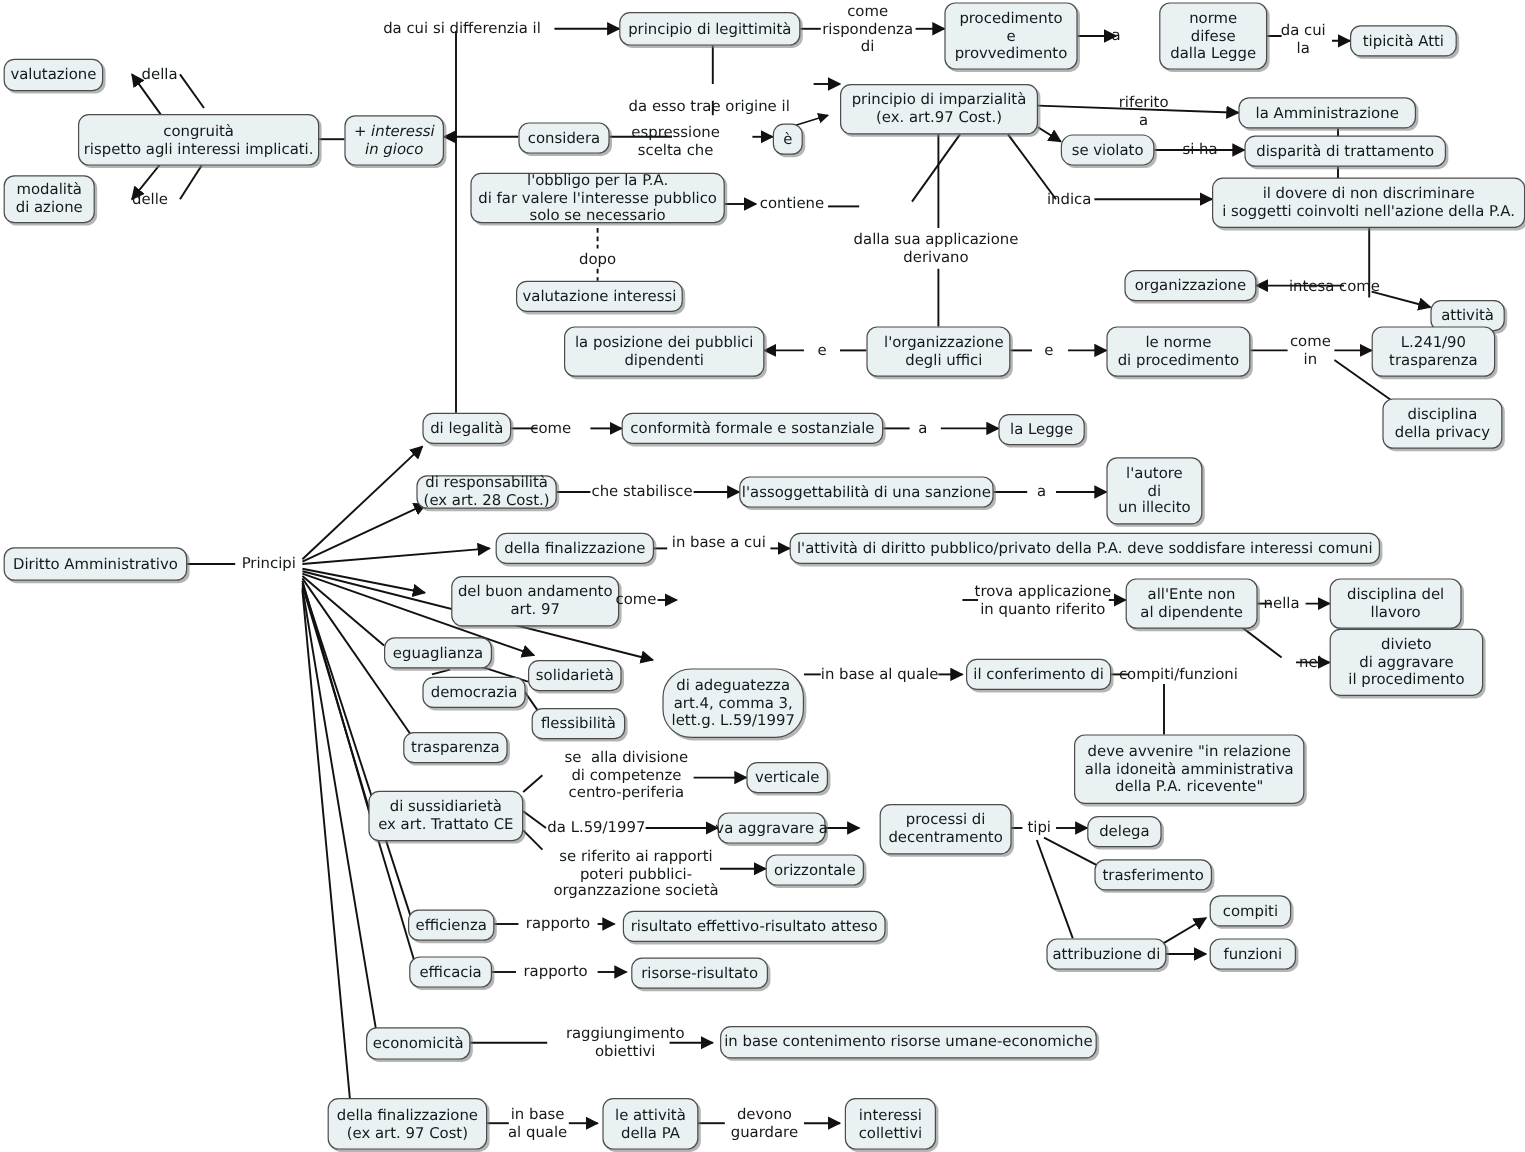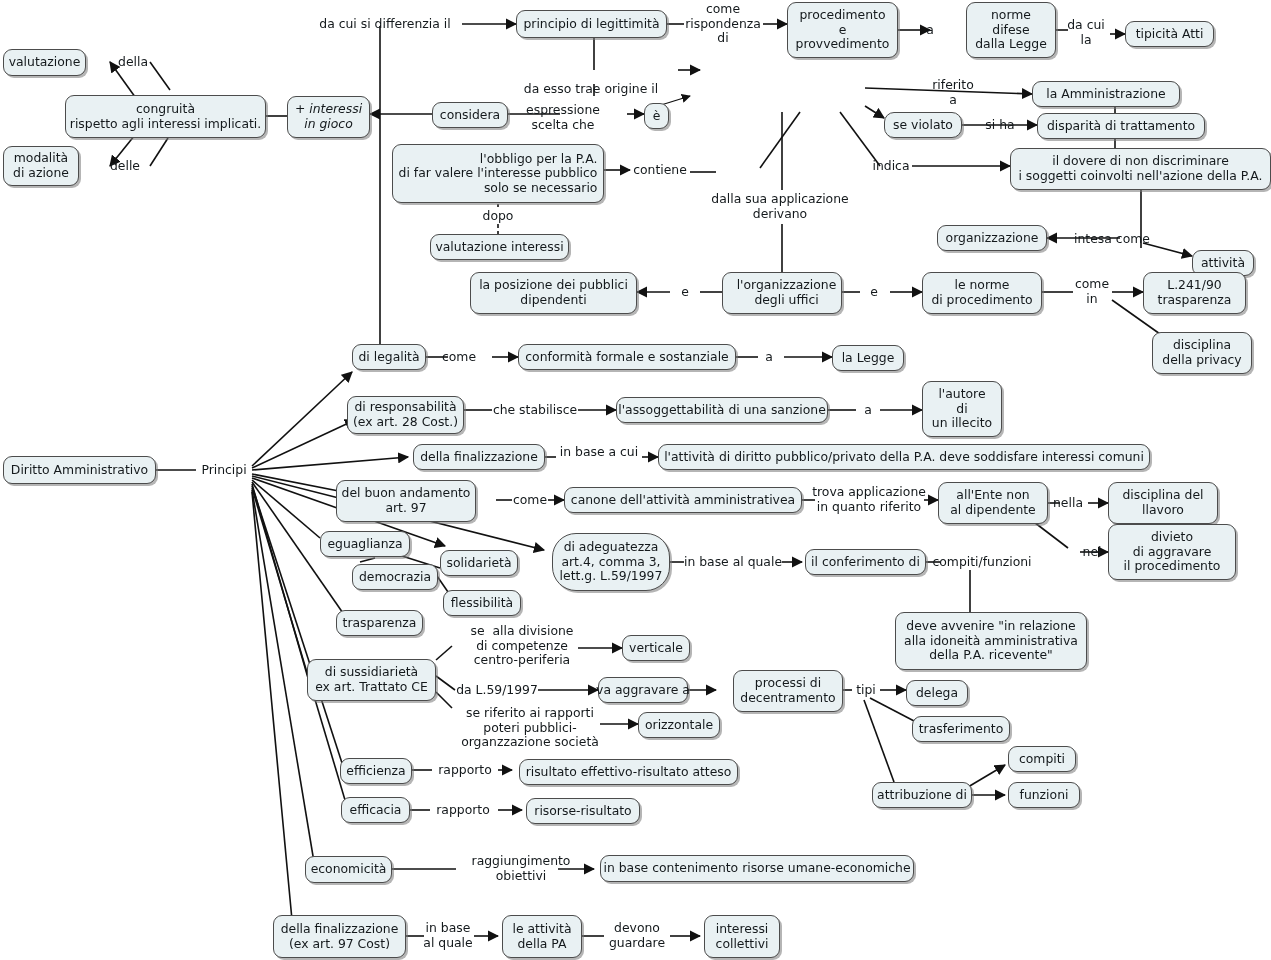--- a/index.html
+++ b/index.html
@@ -178,73 +178,74 @@
   <div class="node" style="left:432px;top:102px;width:76px;height:26px;">considera</div>
   <div class="node" style="left:644px;top:103px;width:25px;height:26px;">è</div>
   <div class="node" style="left:516px;top:10px;width:151px;height:28px;">principio di legittimità</div>
   <div class="node" style="left:787px;top:2px;width:111px;height:56px;">procedimento
 e
 provvedimento</div>
   <div class="node" style="left:966px;top:2px;width:90px;height:56px;">norme
 difese
 dalla Legge</div>
   <div class="node" style="left:1125px;top:21px;width:89px;height:26px;">tipicità Atti</div>
+  <div class="node" style="left:700px;top:70px;width:165px;height:42px;">principio di imparzialità
+(ex. art.97 Cost.)</div>
   <div class="node" style="left:1032px;top:81px;width:148px;height:26px;">la Amministrazione</div>
   <div class="node" style="left:884px;top:112px;width:78px;height:26px;border-radius:10px;">se violato</div>
   <div class="node" style="left:1037px;top:113px;width:168px;height:26px;">disparità di trattamento</div>
   <div class="node" style="left:1010px;top:148px;width:261px;height:42px;">il dovere di non discriminare
 i soggetti coinvolti nell'azione della P.A.</div>
-  <div class="node" style="left:392px;top:144px;width:212px;height:59px;text-align:right;">l'obbligo per la P.A.
+  <div class="node" style="left:392px;top:144px;width:212px;height:42px;">l'obbligo per la P.A.
 di far valere l'interesse pubblico
 solo se necessario</div>
   <div class="node" style="left:430px;top:234px;width:139px;height:26px;">valutazione interessi</div>
   <div class="node" style="left:937px;top:225px;width:110px;height:26px;">organizzazione</div>
   <div class="node" style="left:1192px;top:250px;width:62px;height:26px;">attività</div>
   <div class="node" style="left:470px;top:272px;width:167px;height:42px;">la posizione dei pubblici
 dipendenti</div>
   <div class="node" style="left:722px;top:272px;width:120px;height:42px;padding-left:16px;">l'organizzazione
 degli uffici</div>
   <div class="node" style="left:922px;top:272px;width:120px;height:42px;">le norme
 di procedimento</div>
   <div class="node" style="left:1143px;top:272px;width:103px;height:42px;">L.241/90
 trasparenza</div>
   <div class="node" style="left:1152px;top:332px;width:100px;height:42px;">disciplina
 della privacy</div>
 
   <div class="node" style="left:352px;top:344px;width:74px;height:26px;">di legalità</div>
   <div class="node" style="left:518px;top:344px;width:218px;height:26px;">conformità formale e sostanziale</div>
   <div class="node" style="left:832px;top:345px;width:72px;height:26px;">la Legge</div>
 
-  <div class="node" style="left:347px;top:396px;width:117px;height:38px;">di responsabilità
+  <div class="node" style="left:347px;top:396px;width:117px;height:28px;">di responsabilità
 (ex art. 28 Cost.)</div>
   <div class="node" style="left:616px;top:397px;width:212px;height:26px;">l'assoggettabilità di una sanzione</div>
   <div class="node" style="left:922px;top:381px;width:80px;height:56px;">l'autore
 di
 un illecito</div>
 
   <div class="node" style="left:413px;top:444px;width:132px;height:26px;">della finalizzazione</div>
   <div class="node" style="left:658px;top:444px;width:492px;height:26px;">l'attività di diritto pubblico/privato della P.A. deve soddisfare interessi comuni</div>
 
-  <div class="node" style="left:336px;top:480px;width:140px;height:42px;">del buon andamento
+  <div class="node" style="left:376px;top:480px;width:140px;height:42px;">del buon andamento
 art. 97</div>
-  <div class="node" style="left:564px;top:487px;width:238px;height:26px;">canone dell'attività amministrativea</div>
   <div class="node" style="left:938px;top:482px;width:110px;height:42px;">all'Ente non
 al dipendente</div>
   <div class="node" style="left:1108px;top:482px;width:110px;height:42px;">disciplina del
 llavoro</div>
   <div class="node" style="left:1108px;top:524px;width:128px;height:56px;">divieto
 di aggravare
 il procedimento</div>
 
   <div class="node" style="left:320px;top:531px;width:90px;height:26px;">eguaglianza</div>
   <div class="node" style="left:352px;top:564px;width:86px;height:26px;">democrazia</div>
   <div class="node" style="left:440px;top:550px;width:78px;height:26px;">solidarietà</div>
   <div class="node" style="left:443px;top:590px;width:78px;height:26px;">flessibilità</div>
 
-  <div class="node" style="left:552px;top:533px;width:118px;height:58px;border-radius:24px;">di adeguatezza
+  <div class="node" style="left:552px;top:557px;width:118px;height:58px;border-radius:24px;">di adeguatezza
 art.4, comma 3,
 lett.g. L.59/1997</div>
   <div class="node" style="left:805px;top:549px;width:121px;height:26px;">il conferimento di</div>
   <div class="node" style="left:895px;top:612px;width:192px;height:58px;">deve avvenire "in relazione
 alla idoneità amministrativa
 della P.A. ricevente"</div>
 
   <div class="node" style="left:336px;top:610px;width:87px;height:26px;">trasparenza</div>
   <div class="node" style="left:622px;top:635px;width:68px;height:26px;">verticale</div>
   <div class="node" style="left:307px;top:659px;width:129px;height:42px;">di sussidiarietà

